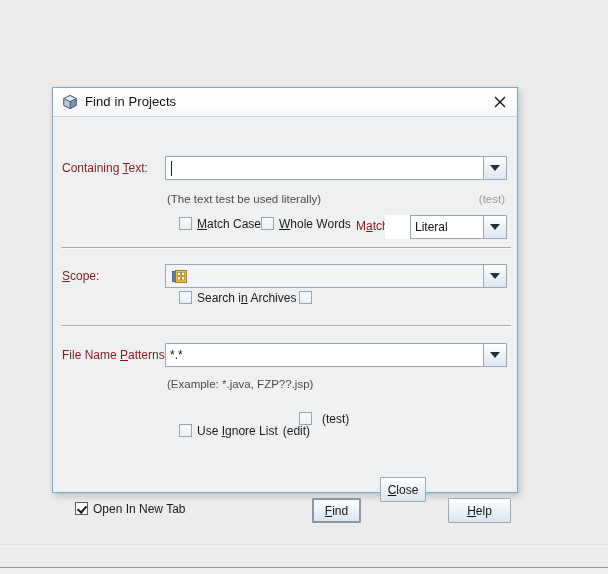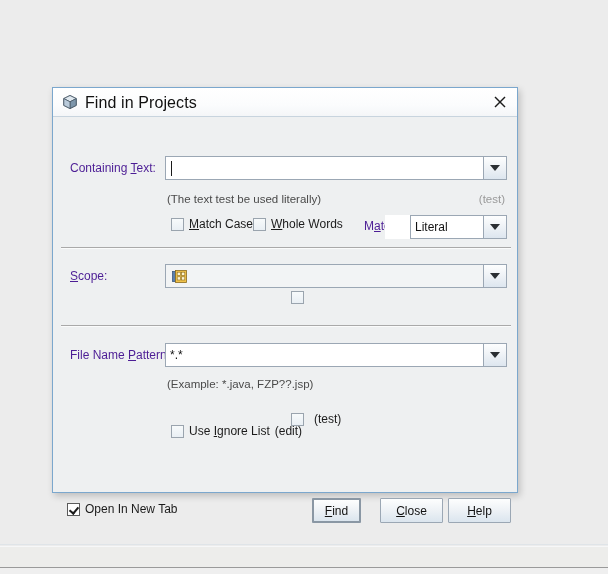--- a/index.html
+++ b/index.html
@@ -78,21 +78,21 @@
     position: absolute;
     left: 9px;
     top: 6px;
     width: 16px;
     height: 16px;
   }
   .title-text {
     position: absolute;
     left: 32px;
     top: 6px;
-    font-size: 16px;
+    font-size: 13px;
     color: #111;
     letter-spacing: 0.1px;
   }
   .close-btn {
     position: absolute;
     right: 8px;
     top: 5px;
     width: 18px;
     height: 18px;
     cursor: default;
@@ -113,23 +113,22 @@
   }
   .sep.s1 { top: 130px; }
   .sep.s2 { top: 208px; }
   .sep.s1b { top: 131px; background: #fafbfb; }
   .sep.s2b { top: 209px; background: #fafbfb; }
 
   
   .lbl {
     position: absolute;
     font-size: 12px;
-    color: #4c1d95;
+    color: #7f1d1d;
     white-space: nowrap;
-    margin-left: 8px;
   }
   .hint {
     position: absolute;
     font-size: 11.5px;
     color: #4a4a4a;
     white-space: nowrap;
   }
   .dim {
     color: #9a9a9a;
   }
@@ -189,23 +188,23 @@
     height: 13px;
     margin-right: 6px;
     margin-left: 2px;
     flex: none;
   }
 
   
   .cb {
     position: absolute;
     display: flex;
-    align-items: center;
     cursor: default;
     white-space: nowrap;
+    margin-left: 8px;
   }
   .cbox {
     width: 13px;
     height: 13px;
     box-sizing: border-box;
     border: 1px solid #9aa4ae;
     background: linear-gradient(#f4f7f9, #e6ecf1);
     margin-right: 5px;
     flex: none;
     position: relative;
@@ -334,20 +333,24 @@
             <rect x="5.2" y="6.8" width="3.2" height="3.2" fill="#fdf4d2" stroke="#8a6c1e" stroke-width="0.6"></rect>
             <rect x="9.6" y="6.8" width="3.2" height="3.2" fill="#fdf4d2" stroke="#8a6c1e" stroke-width="0.6"></rect>
           </svg>
         </span>
       </div>
       <div class="arrow">
           <span class="tri"></span>
         </div>
     </div>
 
+    <div class="cb" style="left:118px; top:174px;">
+      <span class="cbox light"></span>
+      <span class="cbl"><span>Search i</span><u>n</u><span> Archives</span></span>
+    </div>
 
     <div class="cb" style="left:238px; top:174px;">
       <span class="cbox light"></span>
     </div>
 
     <div class="sep s2"></div>
     <div class="sep s2b"></div>
 
     <span class="lbl" style="left:9px; top:231px;"><span>File Name </span><u>P</u><span>atterns:</span></span>
 
@@ -374,21 +377,21 @@
     </div>
 
     <div class="cb" style="left:14px; top:385px;">
       <span class="cbox checked"></span>
       <span class="cbl">Open In New Tab</span>
     </div>
 
     <div class="btn default" style="left:259px; top:381px; width:49px;">
       <span><span></span><u>F</u><span>ind</span></span>
     </div>
-    <div class="btn" style="left:327px; top:381px; width:63px;">
+    <div class="btn" style="left:327px; top:360px; width:46px;">
       <span><span></span><u>C</u><span>lose</span></span>
     </div>
     <div class="btn" style="left:395px; top:381px; width:63px;">
       <span><span></span><u>H</u><span>elp</span></span>
     </div>
 
   </div>
 </div>
 
 </body></html>

